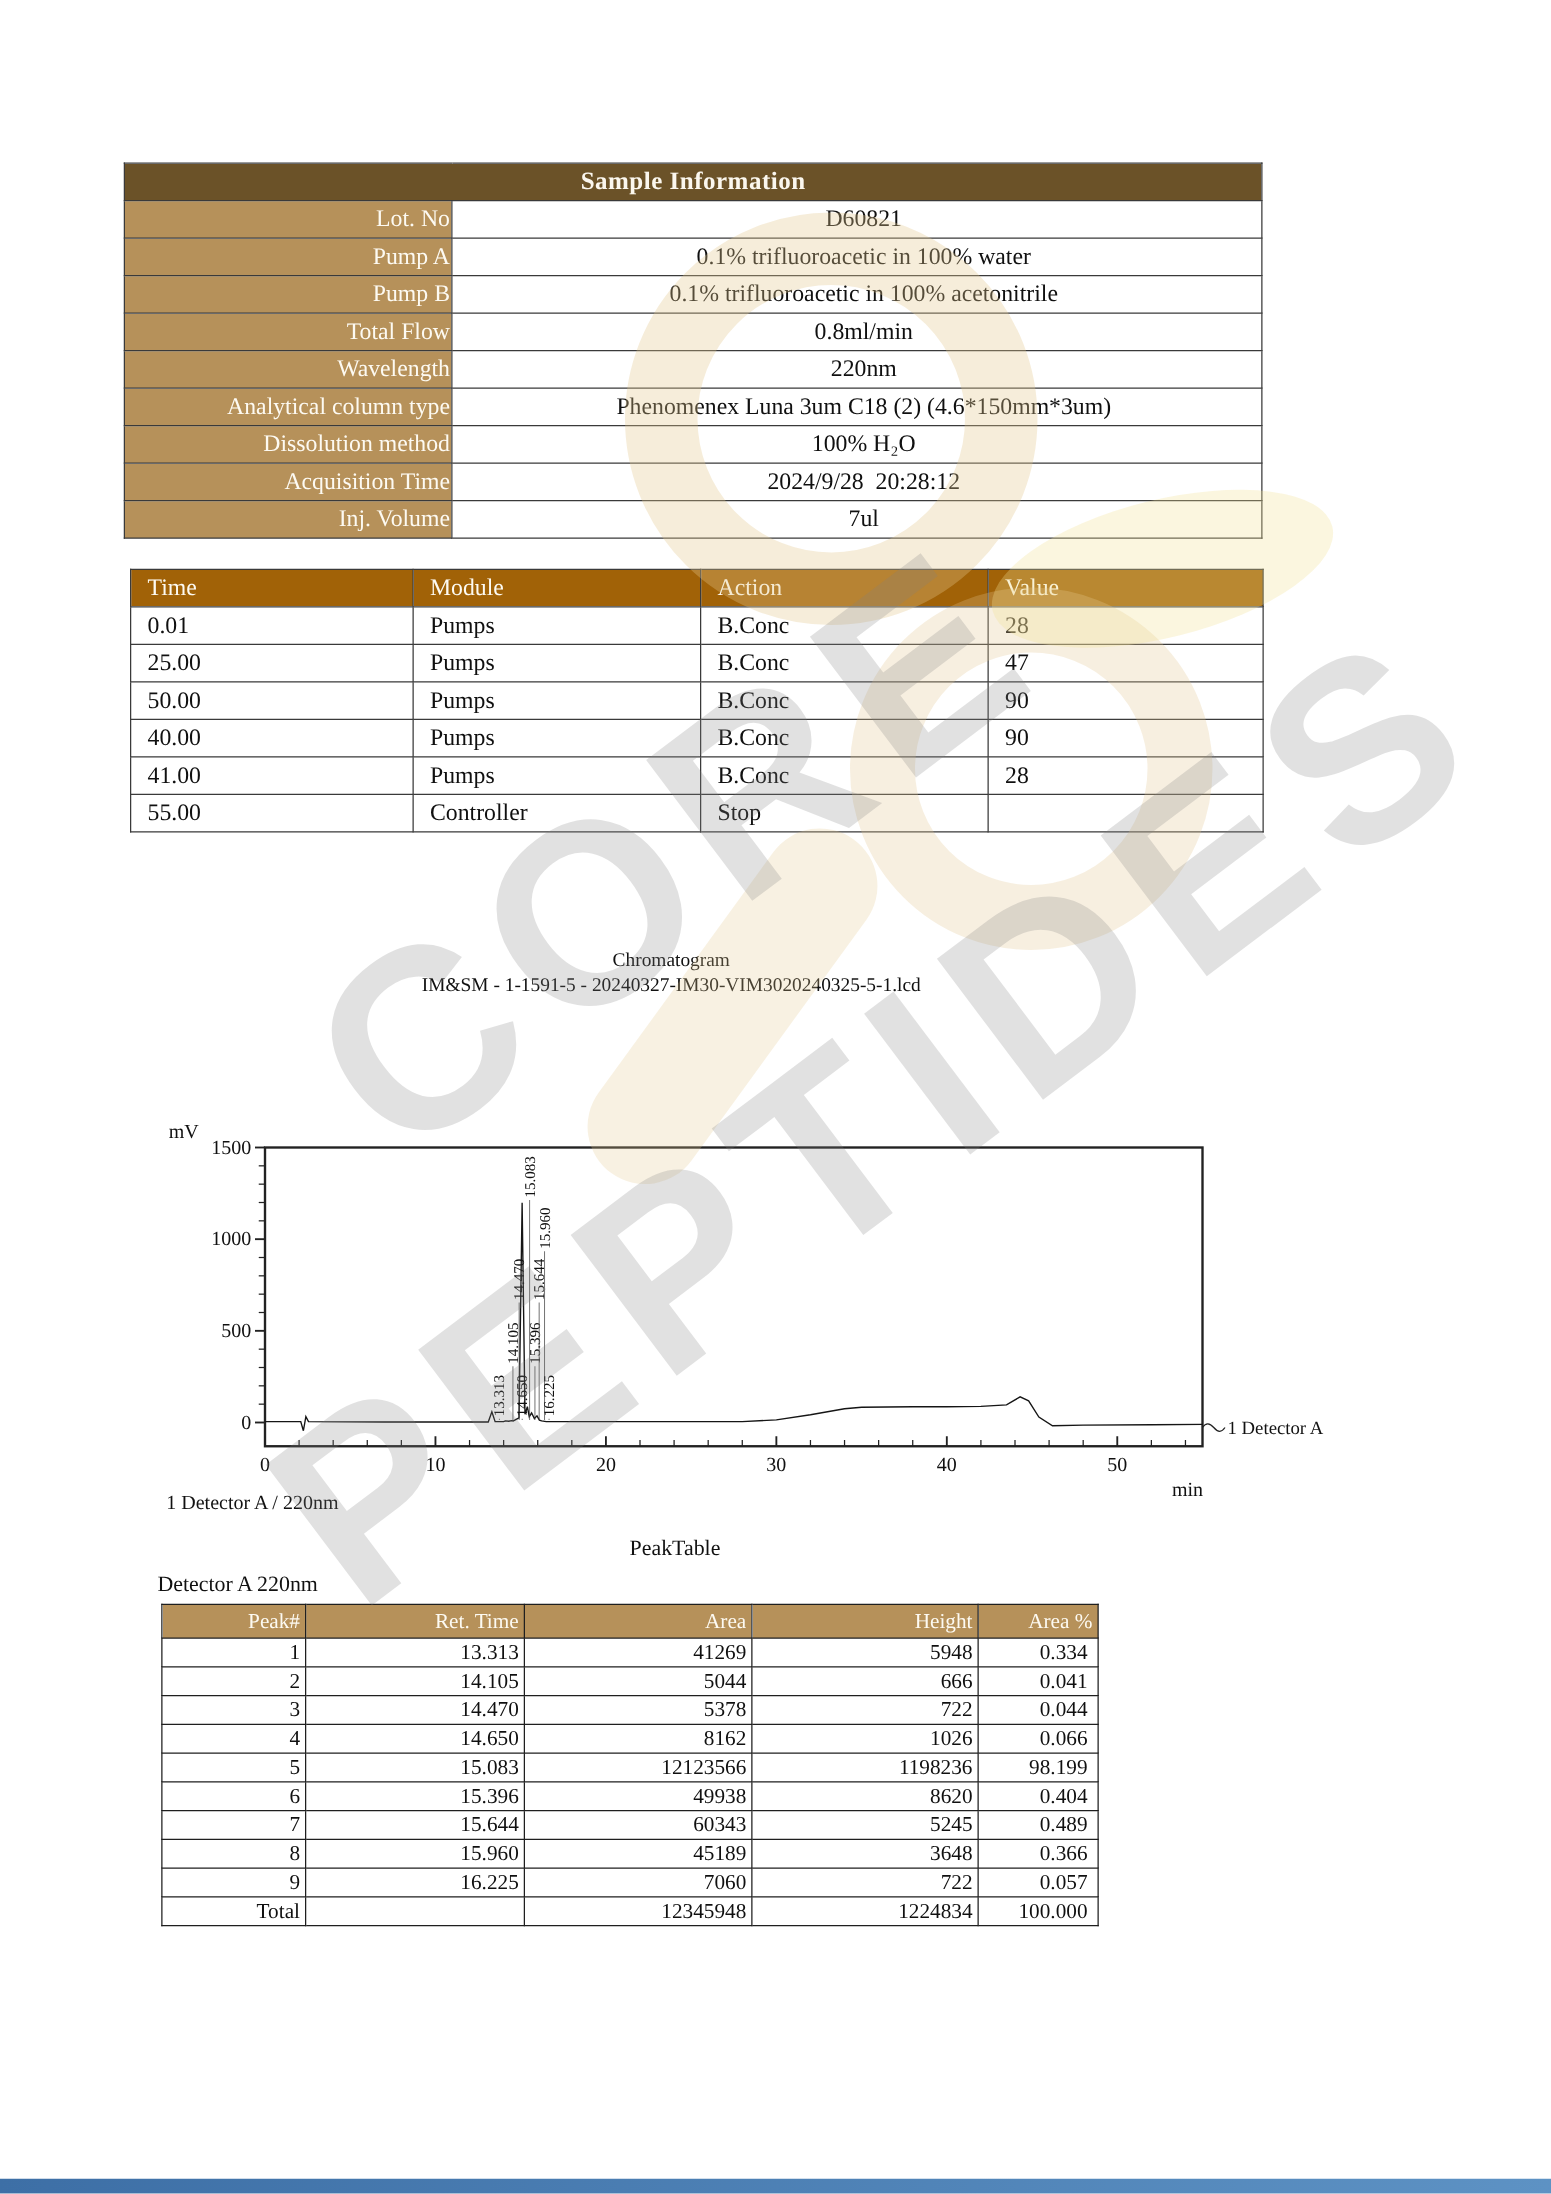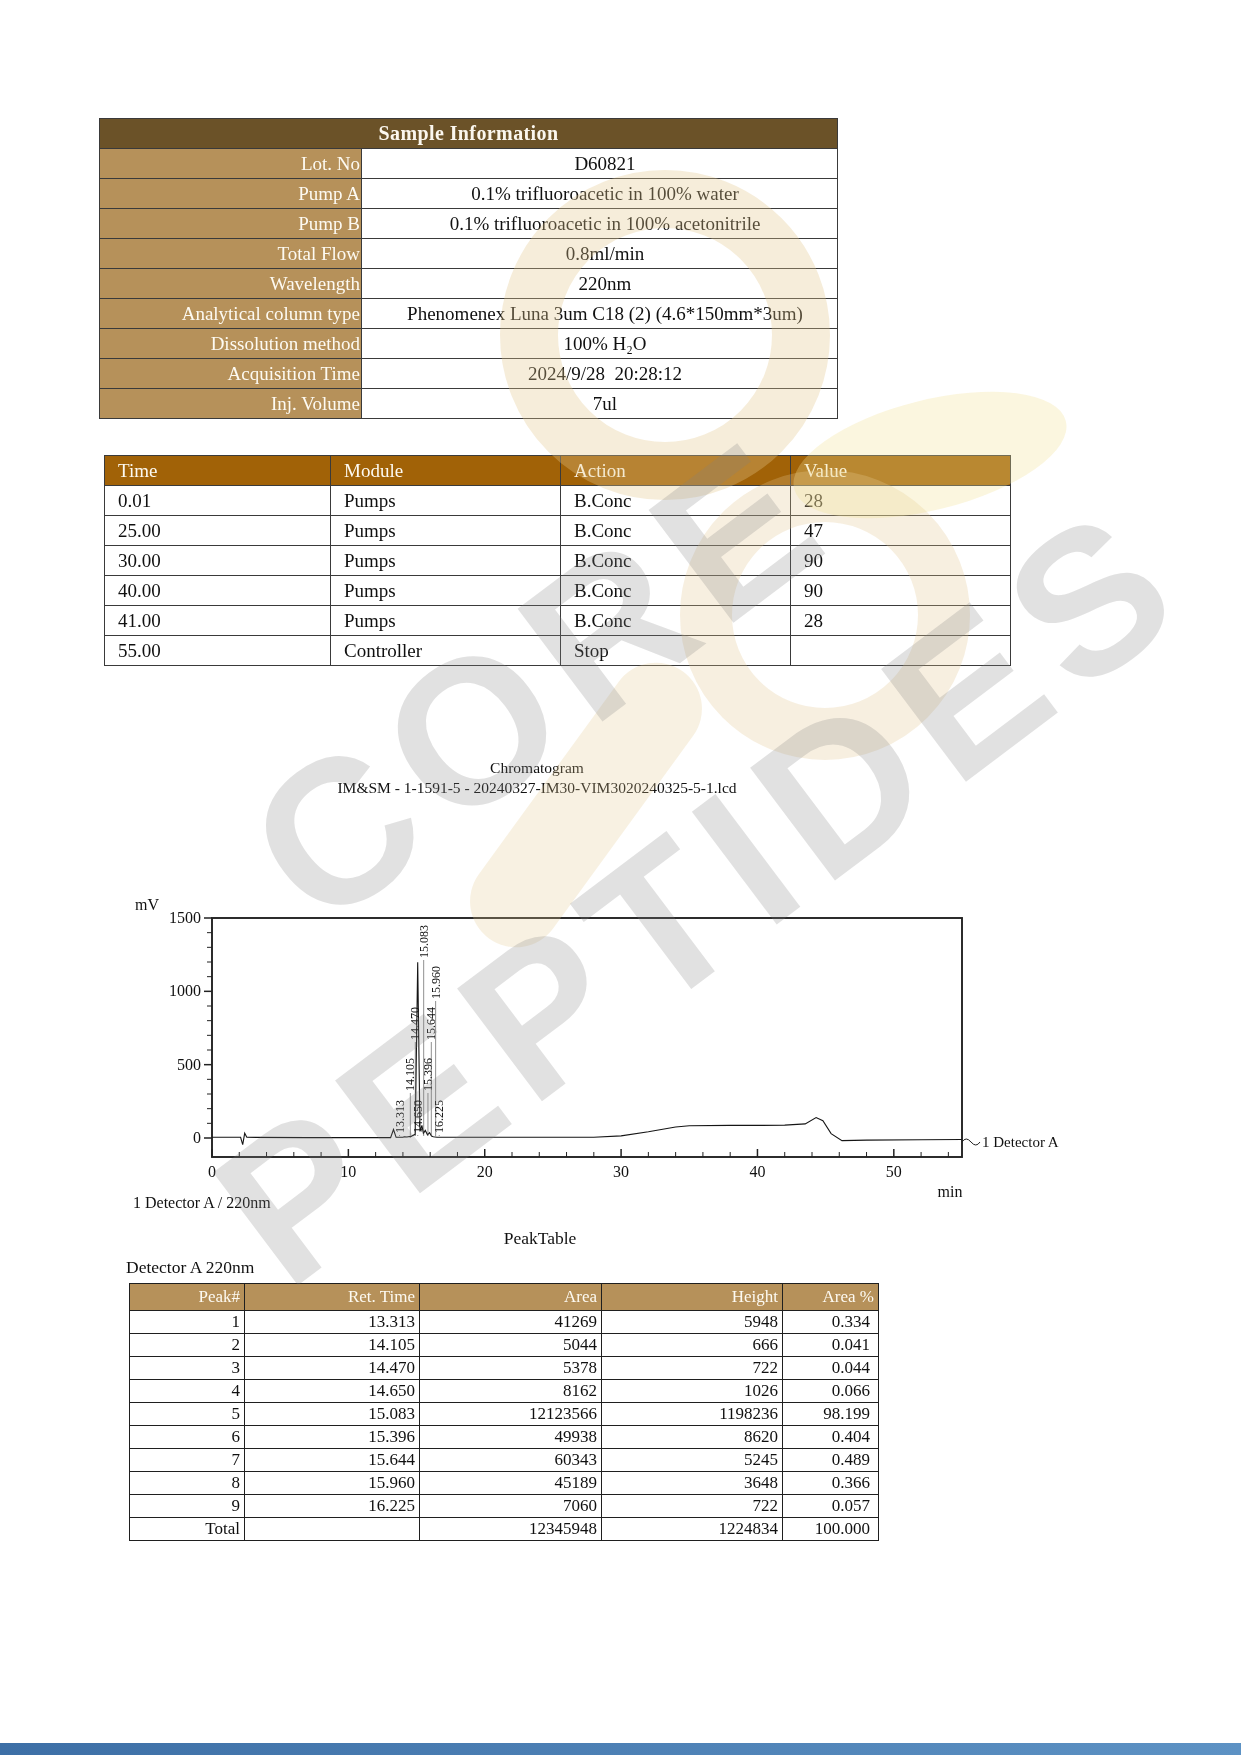--- a/index.html
+++ b/index.html
@@ -18,21 +18,21 @@
   .wm-band{ position:absolute; left:540px; top:640px; width:92px; height:330px;
             background:rgba(228,199,144,0.26); border-radius:46px; transform:rotate(36deg); }
   .wm-text{ position:absolute; left:-90px; top:520px; width:1420px; z-index:30; pointer-events:none;
             transform:rotate(-37deg); text-align:center;
             font-family:"Liberation Sans", sans-serif; font-weight:bold;
             color:rgba(128,128,128,0.24); font-size:205px; letter-spacing:16px; line-height:1.30;
             user-select:none; }
 
   
   table{ border-collapse:collapse; table-layout:fixed; }
-  .info-table{ position:absolute; left:99px; top:118px; width:739px; }
+  .info-table{ position:absolute; left:99px; top:130px; width:911px; }
   .info-table td, .info-table th{ border:1.7px solid #3a3a3a; height:30px;
       font-size:19px; font-weight:normal; overflow:hidden;text-align:center; }
   .info-table .hdr{ background:#6B5228; color:#fbf7ee; font-weight:bold; font-size:20px;
       text-align:center; letter-spacing:0.4px; }
   .info-table .lbl{ background:#B6915A; color:#fdfaf2; text-align:right; padding-left:18px; }
   .info-table .val{ color:#101010; padding-left:12px; white-space:pre-wrap; }
 
   .prog-table{ position:absolute; left:104px; top:455px; width:906px; }
   .prog-table th, .prog-table td{ border:1.7px solid #3a3a3a; height:30px; font-size:19px;
       text-align:left; padding-left:13px; overflow:hidden; }
@@ -137,21 +137,21 @@
           <td>B.Conc</td>
           <td>28</td>
         </tr>
         <tr>
           <td>25.00</td>
           <td>Pumps</td>
           <td>B.Conc</td>
           <td>47</td>
         </tr>
         <tr>
-          <td>30.00</td>
+          <td>50.00</td>
           <td>Pumps</td>
           <td>B.Conc</td>
           <td>90</td>
         </tr>
         <tr>
           <td>40.00</td>
           <td>Pumps</td>
           <td>B.Conc</td>
           <td>90</td>
         </tr>

